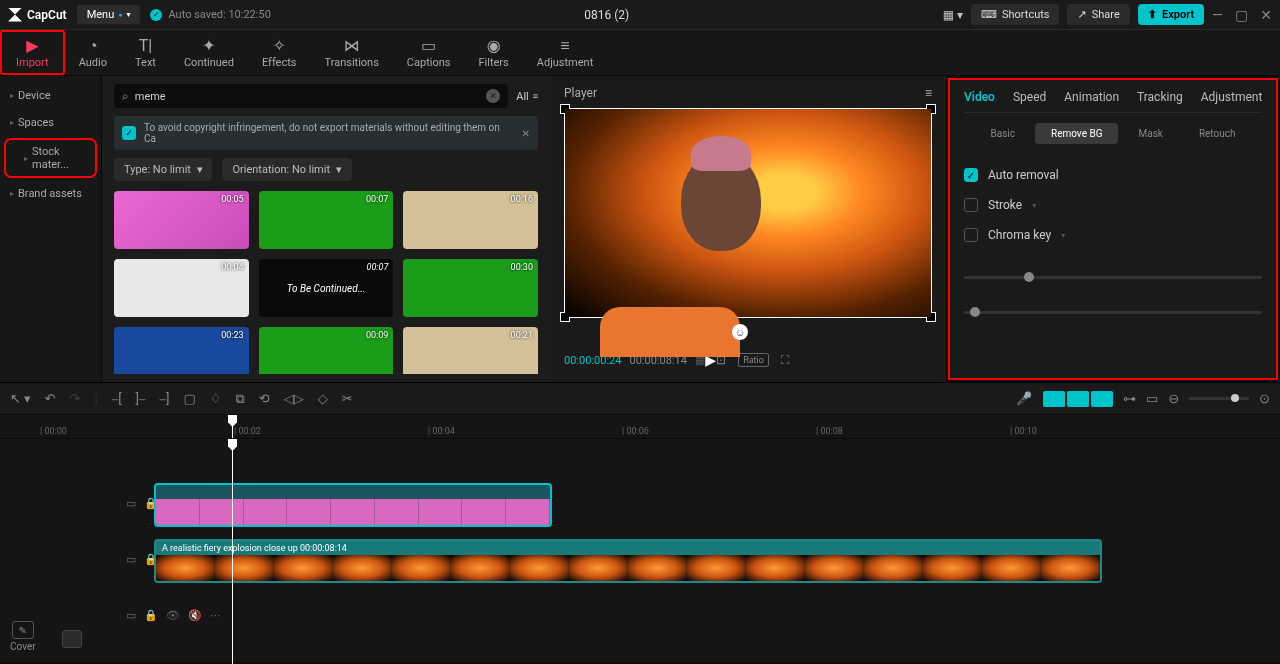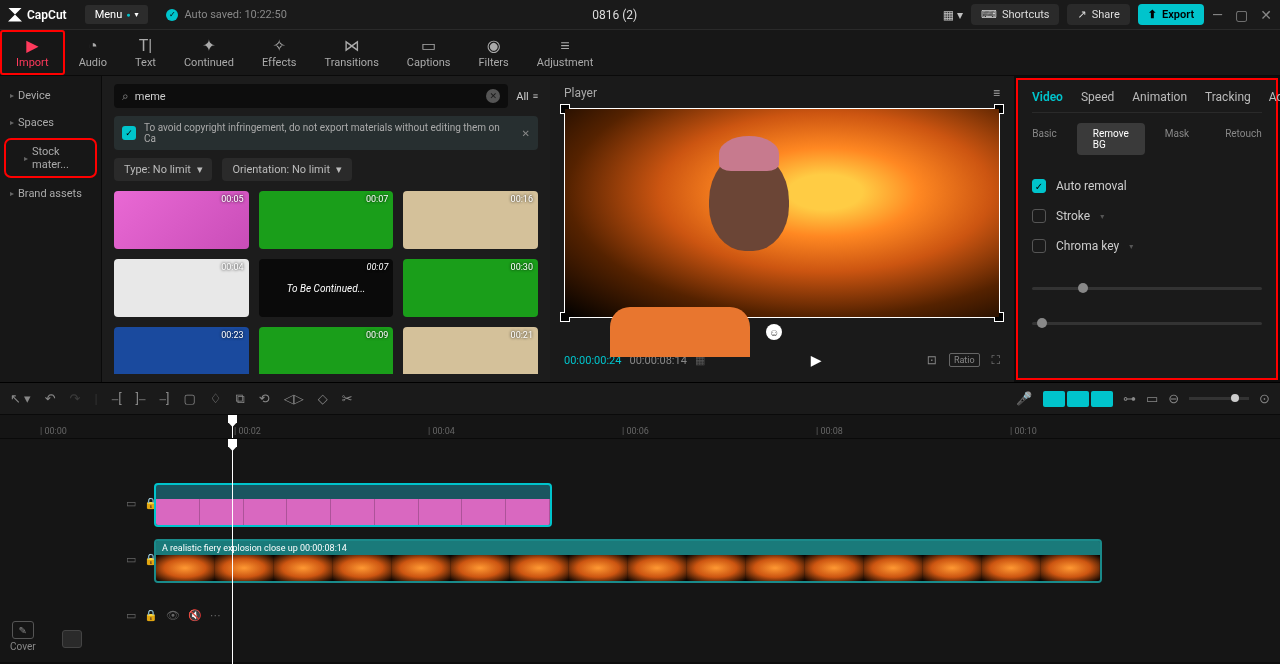--- a/index.html
+++ b/index.html
@@ -1,18 +1,18 @@
 <!DOCTYPE html>
 <html><head>
 <meta charset="utf-8">
 <style>
 *{margin:0;padding:0;box-sizing:border-box;font-family:-apple-system,BlinkMacSystemFont,"Segoe UI",Roboto,sans-serif;}
 body{background:#0d0d0d;color:#c0c0c0;font-size:12px;width:1280px;height:664px;overflow:hidden;position:relative;}
 .titlebar{height:30px;background:#1a1a1a;display:flex;align-items:center;padding:0 8px;justify-content:space-between;border-bottom:1px solid #2a2a2a;}
-.titlebar-left{display:flex;align-items:center;gap:18px;}
+.titlebar-left{display:flex;align-items:center;gap:10px;}
 .logo{display:flex;align-items:center;gap:5px;font-weight:600;color:#fff;font-size:12px;}
 .logo-icon{width:14px;height:14px;background:#fff;clip-path:polygon(0 0,50% 50%,0 100%,100% 100%,50% 50%,100% 0);}
 .menu-btn{background:#2c2c2c;color:#fff;padding:3px 10px;border-radius:3px;font-size:11px;display:flex;align-items:center;gap:4px;justify-content:center;}
 .autosave{display:flex;align-items:center;gap:6px;color:#888;font-size:11px;}
 .check-circle{width:12px;height:12px;border-radius:50%;background:#00c4cc;display:flex;align-items:center;justify-content:center;color:#000;font-size:8px;}
 .titlebar-center{font-size:12px;color:#ddd;}
 .titlebar-right{display:flex;align-items:center;gap:8px;}
 .tb-btn{display:flex;align-items:center;gap:5px;padding:4px 10px;border-radius:4px;font-size:11px;color:#ddd;background:#2a2a2a;}
 .export-btn{background:#00c4cc;color:#000;font-weight:600;}
 .win-controls{display:flex;gap:12px;color:#888;font-size:14px;}
@@ -57,29 +57,29 @@
 .preview-handle.tl{top:-5px;left:-5px;}
 .preview-handle.tr{top:-5px;right:-5px;}
 .preview-handle.bl{bottom:-5px;left:-5px;}
 .preview-handle.br{bottom:-5px;right:-5px;}
 .explosion{width:100%;height:100%;background:radial-gradient(ellipse at 60% 40%,#ffcc44 10%,#ff8822 25%,#cc5511 45%,#552200 70%,#000 100%);position:relative;}
 .person{position:absolute;left:15%;top:20%;width:55%;height:80%;}
 .face{width:80px;height:100px;background:#6b4536;border-radius:50% 50% 45% 45%;position:relative;margin:0 auto;}
 .hair{position:absolute;top:-15px;left:10px;width:60px;height:35px;background:#c77a8e;border-radius:50% 50% 20% 20%;}
 .shirt{position:absolute;bottom:-40px;left:-20px;width:140px;height:50px;background:#e8762f;border-radius:20px 20px 0 0;}
 .smile{position:absolute;bottom:-3px;left:50%;width:16px;height:16px;background:#fff;border-radius:50%;display:flex;align-items:center;justify-content:center;transform:translateX(-50%);color:#555;font-size:10px;}
-.player-controls{display:flex;align-items:center;justify-content:space-between;margin-top:8px;padding:4px 0;}
+.player-controls{display:flex;align-items:center;justify-content:flex-start;margin-top:8px;padding:4px 0;}
 .time-display{display:flex;gap:8px;font-size:11px;}
 .cur-time{color:#00c4cc;}
 .dur-time{color:#888;}
 .play-btn{color:#fff;font-size:14px;}
 .player-right-ctrls{display:flex;gap:12px;color:#888;font-size:12px;}
 .ratio-box{border:1px solid #666;padding:1px 4px;font-size:9px;border-radius:2px;}
 
-.props-panel{width:262px;background:#1a1a1a;padding:10px 14px;border:2px solid #ff0000;margin:2px;}
+.props-panel{width:330px;background:#1a1a1a;padding:10px 14px;border:2px solid #ff0000;margin:2px;}
 .props-tabs{display:flex;gap:18px;border-bottom:1px solid #2a2a2a;padding-bottom:8px;margin-bottom:10px;font-size:12px;}
 .props-tab{color:#bbb;cursor:pointer;}
 .props-tab.active{color:#00c4cc;font-weight:600;}
 .sub-tabs{display:flex;gap:4px;margin-bottom:16px;justify-content:center;}
 .sub-tab{padding:5px 16px;color:#888;font-size:10px;border-radius:4px;}
 .sub-tab.active{background:#3a3a3a;color:#fff;}
 .prop-row{display:flex;align-items:center;gap:10px;padding:8px 0;font-size:12px;color:#ccc;}
 .checkbox{width:14px;height:14px;border:1px solid #555;border-radius:3px;display:flex;align-items:center;justify-content:center;}
 .checkbox.checked{background:#00c4cc;border-color:#00c4cc;color:#000;font-size:10px;}
 .prop-caret{color:#555;font-size:8px;}

